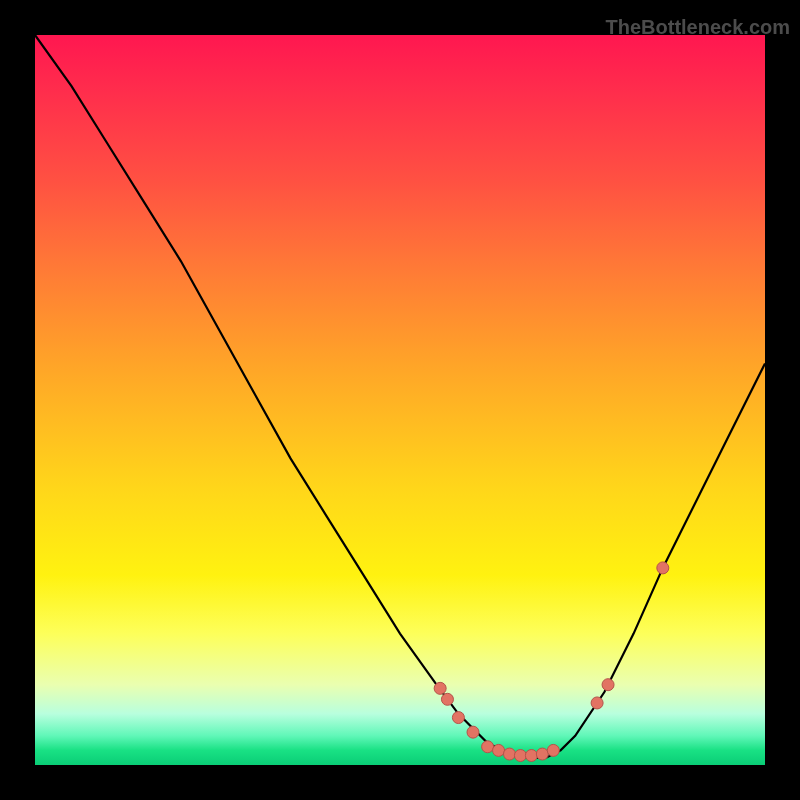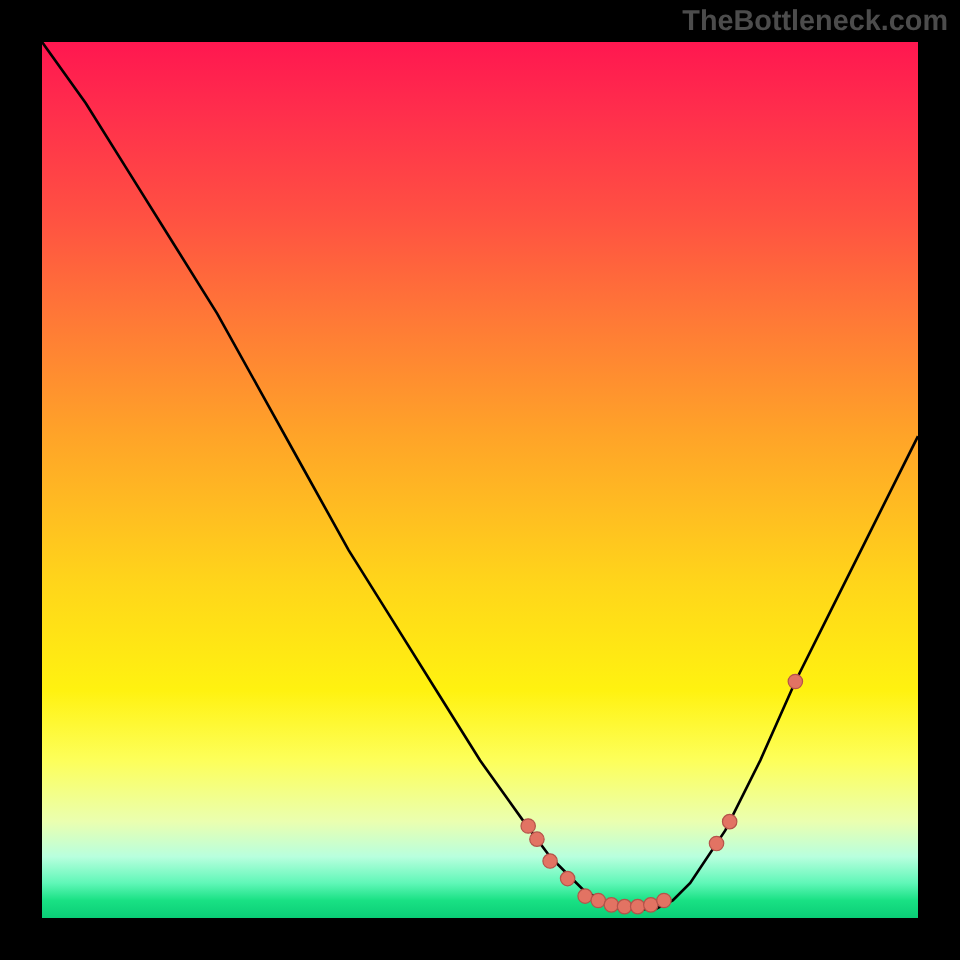--- a/index.html
+++ b/index.html
@@ -11,24 +11,24 @@
     overflow: hidden;
   }
   .outer {
     width: 800px;
     height: 800px;
     background: #000000;
     position: relative;
   }
   .watermark {
     position: absolute;
-    top: 4px;
+    top: 16px;
     right: 10px;
     font-family: Arial, Helvetica, sans-serif;
-    font-size: 24px;
+    font-size: 20px;
     font-weight: bold;
     color: #4c4c4c;
     letter-spacing: 0px;
   }
   .plot-area {
     position: absolute;
     left: 35px;
     top: 35px;
     width: 730px;
     height: 730px;

